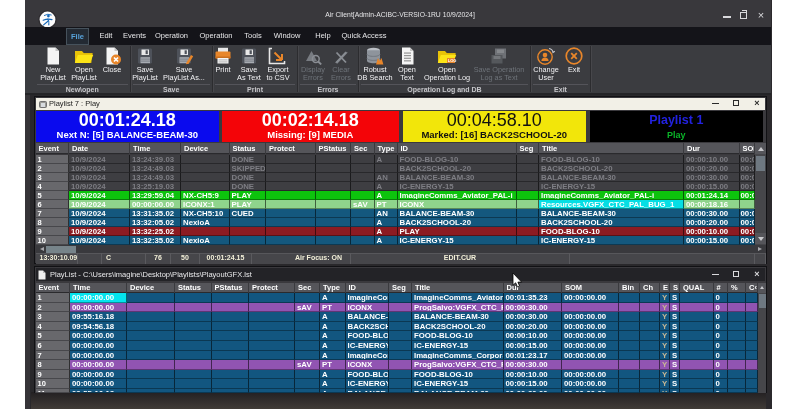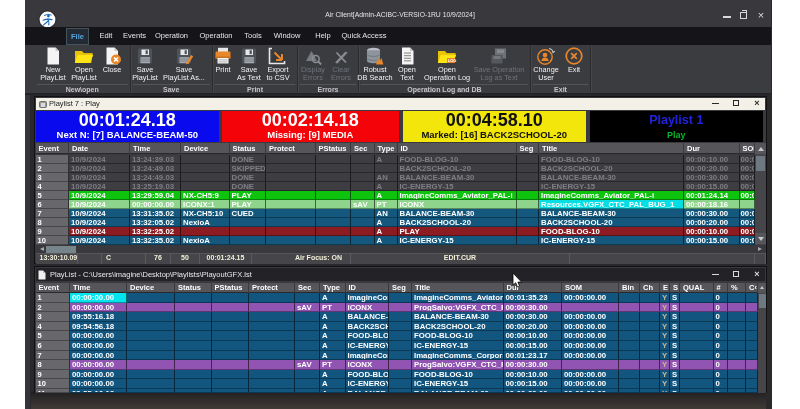--- a/index.html
+++ b/index.html
@@ -180,26 +180,26 @@
 <div style="position:absolute;left:35.5px;top:97.5px;width:729.5px;height:12.5px;background:#F2F0E7;"></div>
 <div style="position:absolute;left:38.5px;top:100.5px;width:8px;height:7px;background:#9A9A96;border:1px solid #707070;border-radius:1.5px;">
     <div style="position:absolute;left:1.5px;top:1.5px;width:4px;height:4px;background:#D8DCE0;"></div>
   </div>
 <div style="position:absolute;left:49px;top:99px;width:200px;height:10px;color:#1A1A1A;font-size:7.5px;line-height:10px;">Playlist 7 : Play</div>
 <div style="position:absolute;left:712px;top:102.5px;width:7px;height:1.5px;background:#2A2A2A;"></div>
 <div style="position:absolute;left:733px;top:100px;width:6px;height:6px;border:1.2px solid #2A2A2A;"></div>
 <div style="position:absolute;left:751px;top:98px;width:12px;height:11px;color:#2A2A2A;font-size:9px;font-weight:bold;text-align:center;line-height:11px;">×</div>
 <div style="position:absolute;left:36px;top:111px;width:182.5px;height:30.5px;background:#0A0AEE;"></div>
 <div style="position:absolute;left:36px;top:112px;width:182.5px;height:16px;color:#FFFFFF;font-size:18px;font-weight:bold;text-align:center;line-height:17px;">00:01:24.18</div>
-<div style="position:absolute;left:36px;top:128.5px;width:182.5px;height:12px;color:#FFFFFF;font-size:9.5px;font-weight:bold;text-align:center;line-height:12px;">Next N: [7] BALANCE-BEAM-50</div>
+<div style="position:absolute;left:36px;top:128.5px;width:182.5px;height:12px;color:#FFFFFF;font-size:9.5px;font-weight:bold;text-align:center;line-height:12px;">Next N: [5] BALANCE-BEAM-30</div>
 <div style="position:absolute;left:221.5px;top:111px;width:177.5px;height:30.5px;background:#F40408;"></div>
 <div style="position:absolute;left:221.5px;top:112px;width:177.5px;height:16px;color:#FFFFFF;font-size:18px;font-weight:bold;text-align:center;line-height:17px;">00:02:14.18</div>
 <div style="position:absolute;left:221.5px;top:128.5px;width:177.5px;height:12px;color:#FFFFFF;font-size:9.5px;font-weight:bold;text-align:center;line-height:12px;">Missing: [9] MEDIA</div>
 <div style="position:absolute;left:403px;top:111px;width:182.5px;height:30.5px;background:#F2E60A;"></div>
-<div style="position:absolute;left:403px;top:112px;width:182.5px;height:16px;color:#111111;font-size:18px;font-weight:bold;text-align:center;line-height:17px;">00:04:58.10</div>
+<div style="position:absolute;left:403px;top:112px;width:182.5px;height:16px;color:#111111;font-size:18px;font-weight:normal;text-align:center;line-height:17px;">00:04:58.10</div>
 <div style="position:absolute;left:403px;top:128.5px;width:182.5px;height:12px;color:#111111;font-size:9.5px;font-weight:bold;text-align:center;line-height:12px;">Marked: [16] BACK2SCHOOL-20</div>
 <div style="position:absolute;left:589.5px;top:111px;width:173.5px;height:30.5px;background:#000000;"></div>
 <div style="position:absolute;left:589.5px;top:112px;width:173.5px;height:16px;color:#2222E0;font-size:12.5px;font-weight:bold;text-align:center;line-height:16px;">Playlist 1</div>
 <div style="position:absolute;left:589.5px;top:129.5px;width:173.5px;height:11px;color:#0AB428;font-size:9px;font-weight:bold;text-align:center;line-height:11px;">Play</div>
 <div style="position:absolute;left:35.5px;top:142.5px;width:719.5px;height:11.5px;background:#55555A;border-bottom:1px solid #2A2A2D;"></div>
 <div style="position:absolute;left:35.5px;top:142.5px;width:33.5px;height:11.5px;font-size:7.5px;font-weight:bold;color:#FFF;line-height:11.5px;padding-left:3px;overflow:hidden;border-right:1px solid #3A3A3E;">Event</div>
 <div style="position:absolute;left:69px;top:142.5px;width:61px;height:11.5px;font-size:7.5px;font-weight:bold;color:#FFF;line-height:11.5px;padding-left:3px;overflow:hidden;border-right:1px solid #3A3A3E;">Date</div>
 <div style="position:absolute;left:130px;top:142.5px;width:51px;height:11.5px;font-size:7.5px;font-weight:bold;color:#FFF;line-height:11.5px;padding-left:3px;overflow:hidden;border-right:1px solid #3A3A3E;">Time</div>
 <div style="position:absolute;left:181px;top:142.5px;width:48.5px;height:11.5px;font-size:7.5px;font-weight:bold;color:#FFF;line-height:11.5px;padding-left:3px;overflow:hidden;border-right:1px solid #3A3A3E;">Device</div>
 <div style="position:absolute;left:229.5px;top:142.5px;width:36.5px;height:11.5px;font-size:7.5px;font-weight:bold;color:#FFF;line-height:11.5px;padding-left:3px;overflow:hidden;border-right:1px solid #3A3A3E;">Status</div>

